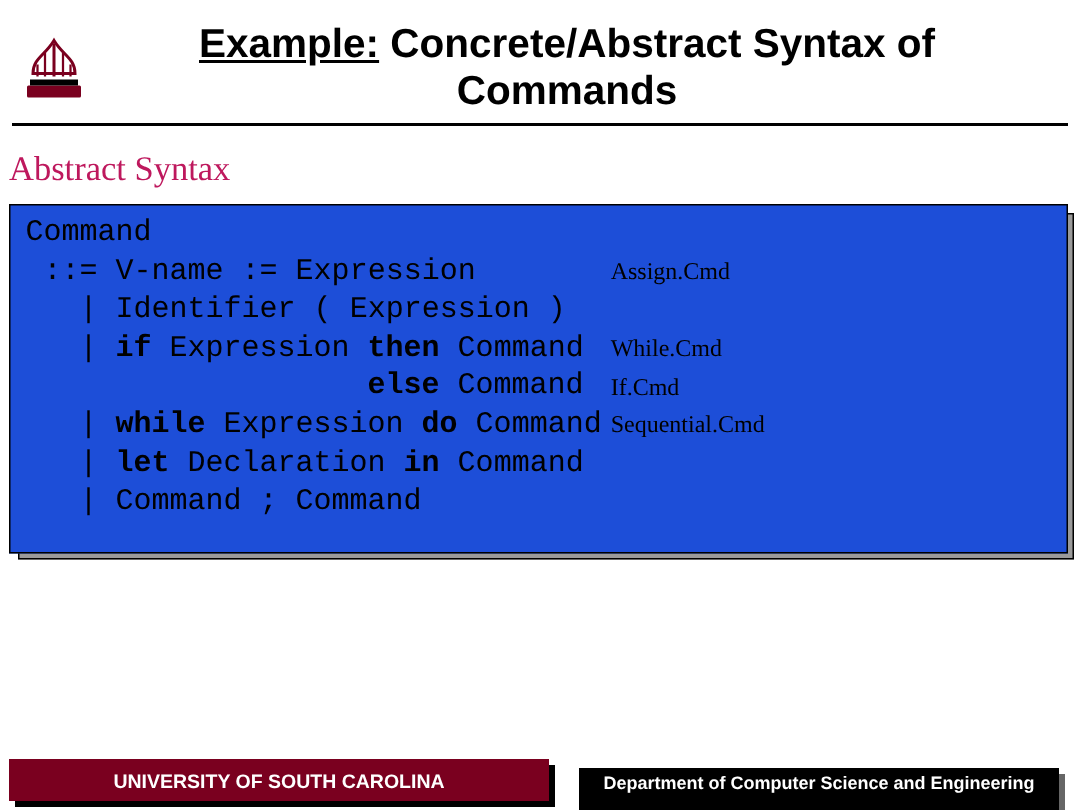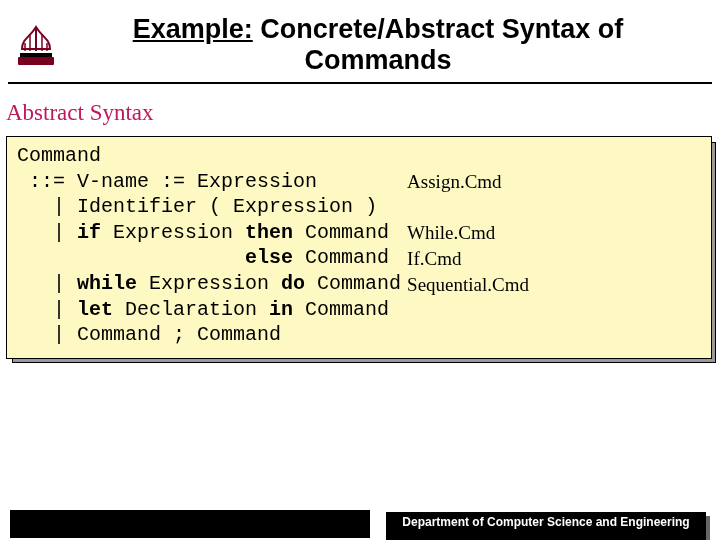--- a/index.html
+++ b/index.html
@@ -9,23 +9,23 @@
   .logo { width: 48px; height: 48px; margin: 6px 6px 0 2px; position: relative; flex-shrink: 0; }
   .logo svg { width: 48px; height: 48px; }
   .title { flex: 1; text-align: center; font-size: 27px; font-weight: bold; color: #000; padding: 4px 10px 2px 0; }
   .title .u { text-decoration: underline; }
   .title-hr { border: none; border-top: 2px solid #000; margin: 4px 8px 0 8px; }
 
   .section-label { font-family: "Times New Roman", Times, serif; font-size: 23px; color: #be185d; padding: 16px 0 10px 6px; }
 
   .code-box-wrap { position: relative; margin: 0 8px 0 6px; }
   .code-shadow { position: absolute; top: 6px; left: 6px; right: -4px; bottom: -4px; background: #9a9a9a; border: 1px solid #000; }
-  .code-box { position: relative; background: #fef9c3; border: 1px solid #000; padding: 6px 10px 10px 10px; display: flex; }
+  .code-box { position: relative; background: #1d4ed8; border: 1px solid #000; padding: 6px 10px 20px 10px; display: flex; }
   .code-col { font-family: "Courier New", Courier, monospace; font-size: 20px; line-height: 1.28; white-space: pre; color: #000; }
-  .label-col { font-family: "Times New Roman", Times, serif; font-size: 19px; line-height: 1.22; color: #000; padding-top: 26px; padding-left: 6px; }
+  .label-col { font-family: "Times New Roman", Times, serif; font-size: 16px; line-height: 1.22; color: #000; padding-top: 26px; padding-left: 6px; }
   .label-col .row { height: 25.6px; display: flex; align-items: center; }
   .kw { font-weight: bold; }
 
   .footer { position: absolute; bottom: 0; left: 0; right: 0; height: 44px; }
   .footer-left-shadow { position: absolute; left: 10px; bottom: 2px; width: 360px; height: 28px; background: #000; }
   .footer-left { position: absolute; left: 6px; bottom: 6px; width: 360px; height: 28px; background: #7a001f; color: #fff; display: flex; align-items: center; justify-content: center; font-size: 13px; font-weight: bold; }
   .footer-right-shadow { position: absolute; left: 390px; bottom: -6px; width: 320px; height: 30px; background: #666; }
   .footer-right { position: absolute; left: 386px; bottom: -2px; width: 320px; height: 30px; background: #000; color: #fff; font-size: 12px; font-weight: bold; display: flex; align-items: flex-start; justify-content: center; padding-top: 4px; text-align: center; line-height: 1.1; overflow: hidden; }
 </style>
 </head>
@@ -63,17 +63,18 @@
           <div class="row"></div>
           <div class="row">While.Cmd</div>
           <div class="row">If.Cmd</div>
           <div class="row">Sequential.Cmd</div>
         </div>
     </div>
   </div>
 
   <div class="footer">
     <div class="footer-left-shadow"></div>
+    <div class="footer-left">UNIVERSITY OF SOUTH CAROLINA</div>
     <div class="footer-right-shadow"></div>
     <div class="footer-right">Department of Computer Science and Engineering</div>
   </div>
 
 </div>
 
 </body></html>

